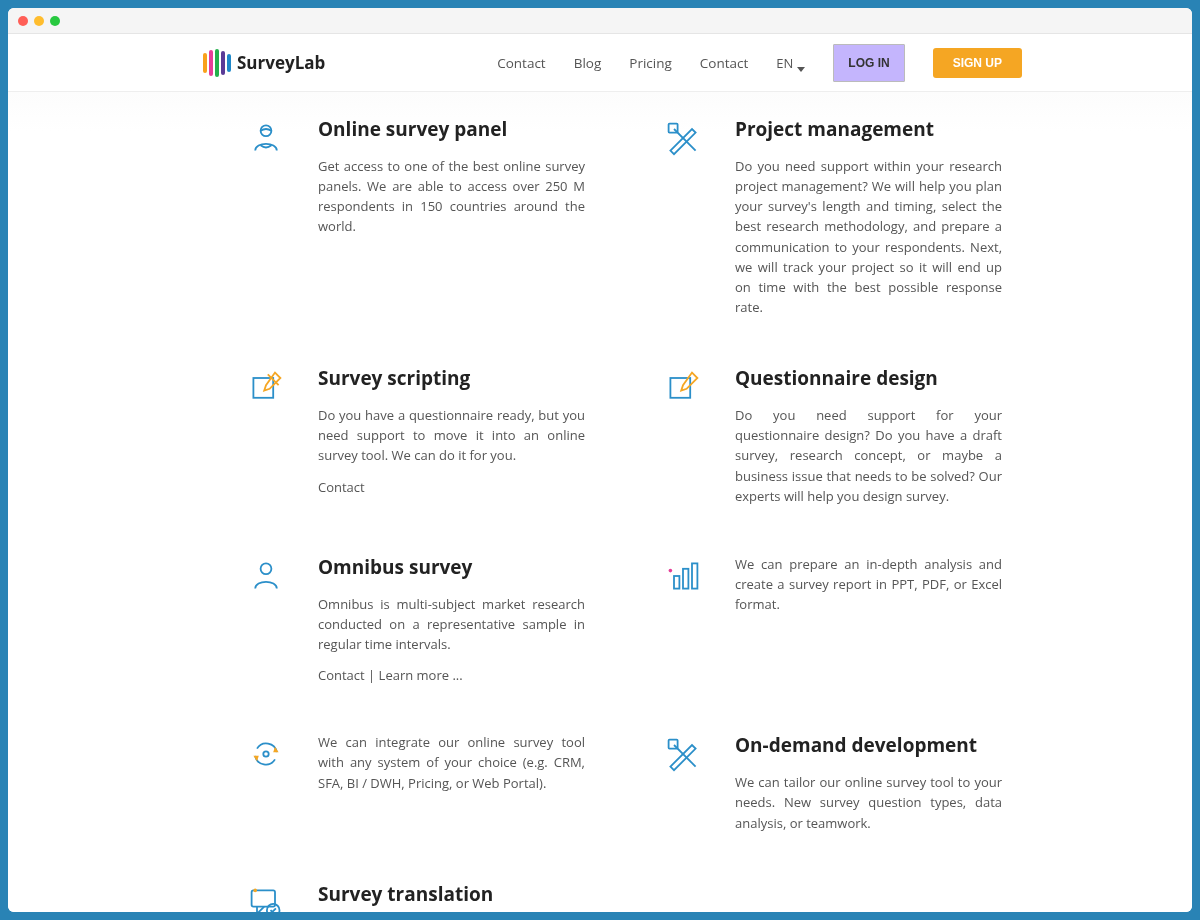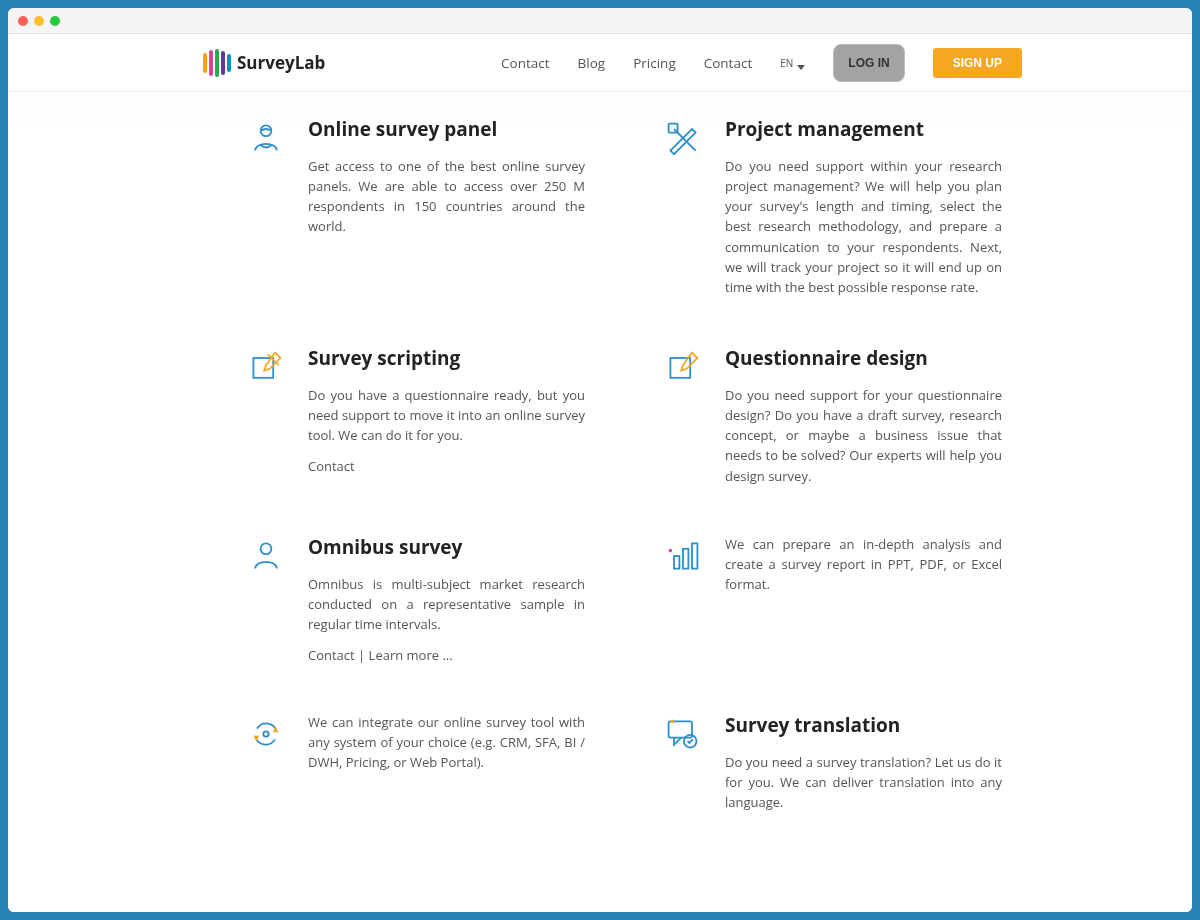--- a/index.html
+++ b/index.html
@@ -51,30 +51,30 @@
   .b4 { background:#5a3b97; height:24px; }
   .b5 { background:#1e88c9; height:18px; }
   .logo-text { font-weight: 700; font-size: 17px; color:#222; }
 
   .nav-right { display: flex; align-items: center; gap: 28px; }
   .nav-links { display: flex; gap: 28px; }
   .nav-link {
     color: #555; font-size: 13.5px; text-decoration: none; cursor: pointer;
   }
   .lang {
-    color: #555; font-size: 10px; display: flex; align-items: flex-end; gap: 4px;
+    color: #555; font-size: 13px; display: flex; align-items: flex-end; gap: 4px;
     cursor: pointer;
   }
   .caret-down {
     width: 0; height: 0; border-left: 4px solid transparent;
     border-right: 4px solid transparent; border-top: 5px solid #555;
   }
   .btn-login {
-    border: 1px solid #bbb; background: #a3a3a3; color: #333;
-    padding: 11px 14px; border-radius: 8px; font-size: 12px; font-weight: 700;
+    border: 1px solid #bbb; background: #c4b5fd; color: #333;
+    padding: 11px 14px; border-radius: 1px; font-size: 12px; font-weight: 700;
     cursor: pointer;
   }
   .btn-signup {
     border: none; background: #f5a623; color: #fff;
     padding: 8px 20px; border-radius: 3px; font-size: 12px; font-weight: 700;
     cursor: pointer;
   }
 
   .content {
     flex: 1;
@@ -83,21 +83,21 @@
     background: linear-gradient(#fcfcfc,#fff 40px);
   }
   .grid {
     display: grid;
     grid-template-columns: 1fr 1fr;
     column-gap: 80px;
     row-gap: 48px;
   }
   .feature {
     display: flex;
-    gap: 20px;
+    gap: 30px;
     align-items: flex-start;
   }
   .icon-wrap {
     width: 40px; flex-shrink: 0;
     padding-top: 4px;
   }
   .icon-wrap svg { width: 36px; height: 36px; }
   .feature-body { flex: 1; }
   .feature-title {
     font-size: 19px; font-weight: 700; color: #222;
@@ -249,20 +249,33 @@
             <polygon points="30,12 34,18 28,18" fill="#f5a623" stroke="none"></polygon>
             <polygon points="10,28 6,22 12,22" fill="#f5a623" stroke="none"></polygon>
             <circle cx="20" cy="20" r="3"></circle>
           </svg>
         </div>
         <div class="feature-body">
           <div class="feature-desc">We can integrate our online survey tool with any system of your choice (e.g. CRM, SFA, BI / DWH, Pricing, or Web Portal).</div>
         </div>
       </div>
 
+      <div class="feature">
+        <div class="icon-wrap">
+          <svg viewBox="0 0 40 40" fill="none" stroke="#2b8fc9" stroke-width="2">
+            <path d="M6 34 L30 10 L34 14 L10 38 Z"></path>
+            <path d="M10 10 L34 34"></path>
+            <rect x="4" y="4" width="10" height="10" rx="1"></rect>
+          </svg>
+        </div>
+        <div class="feature-body">
+          <div class="feature-title">On-demand development</div>
+          <div class="feature-desc">We can tailor our online survey tool to your needs. New survey question types, data analysis, or teamwork.</div>
+        </div>
+      </div>
 
       <div class="feature">
         <div class="icon-wrap">
           <svg viewBox="0 0 40 40" fill="none" stroke="#2b8fc9" stroke-width="2">
             <rect x="4" y="6" width="26" height="18" rx="2"></rect>
             <path d="M10 24 L10 32 L18 24"></path>
             <circle cx="28" cy="28" r="7"></circle>
             <path d="M25 28 L27 30 L31 26"></path>
             <circle cx="8" cy="6" r="2" fill="#f5a623" stroke="none"></circle>
           </svg>

